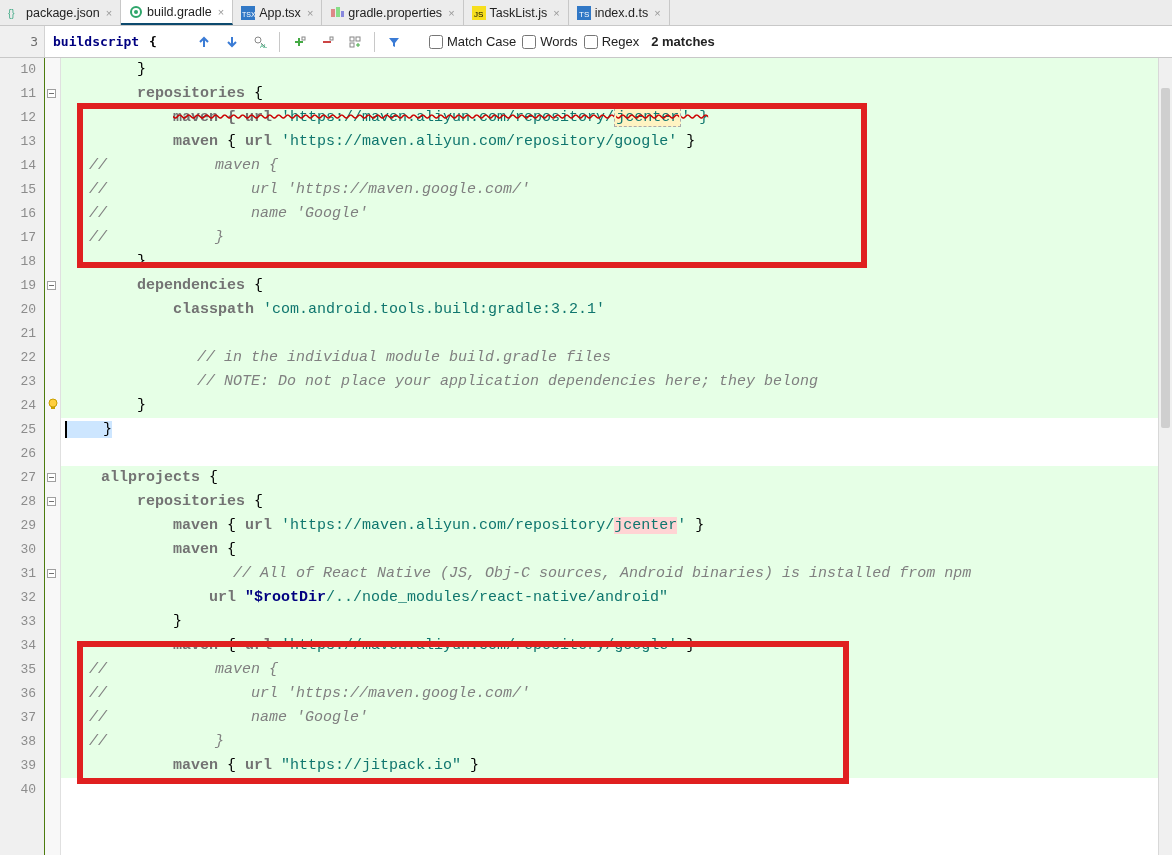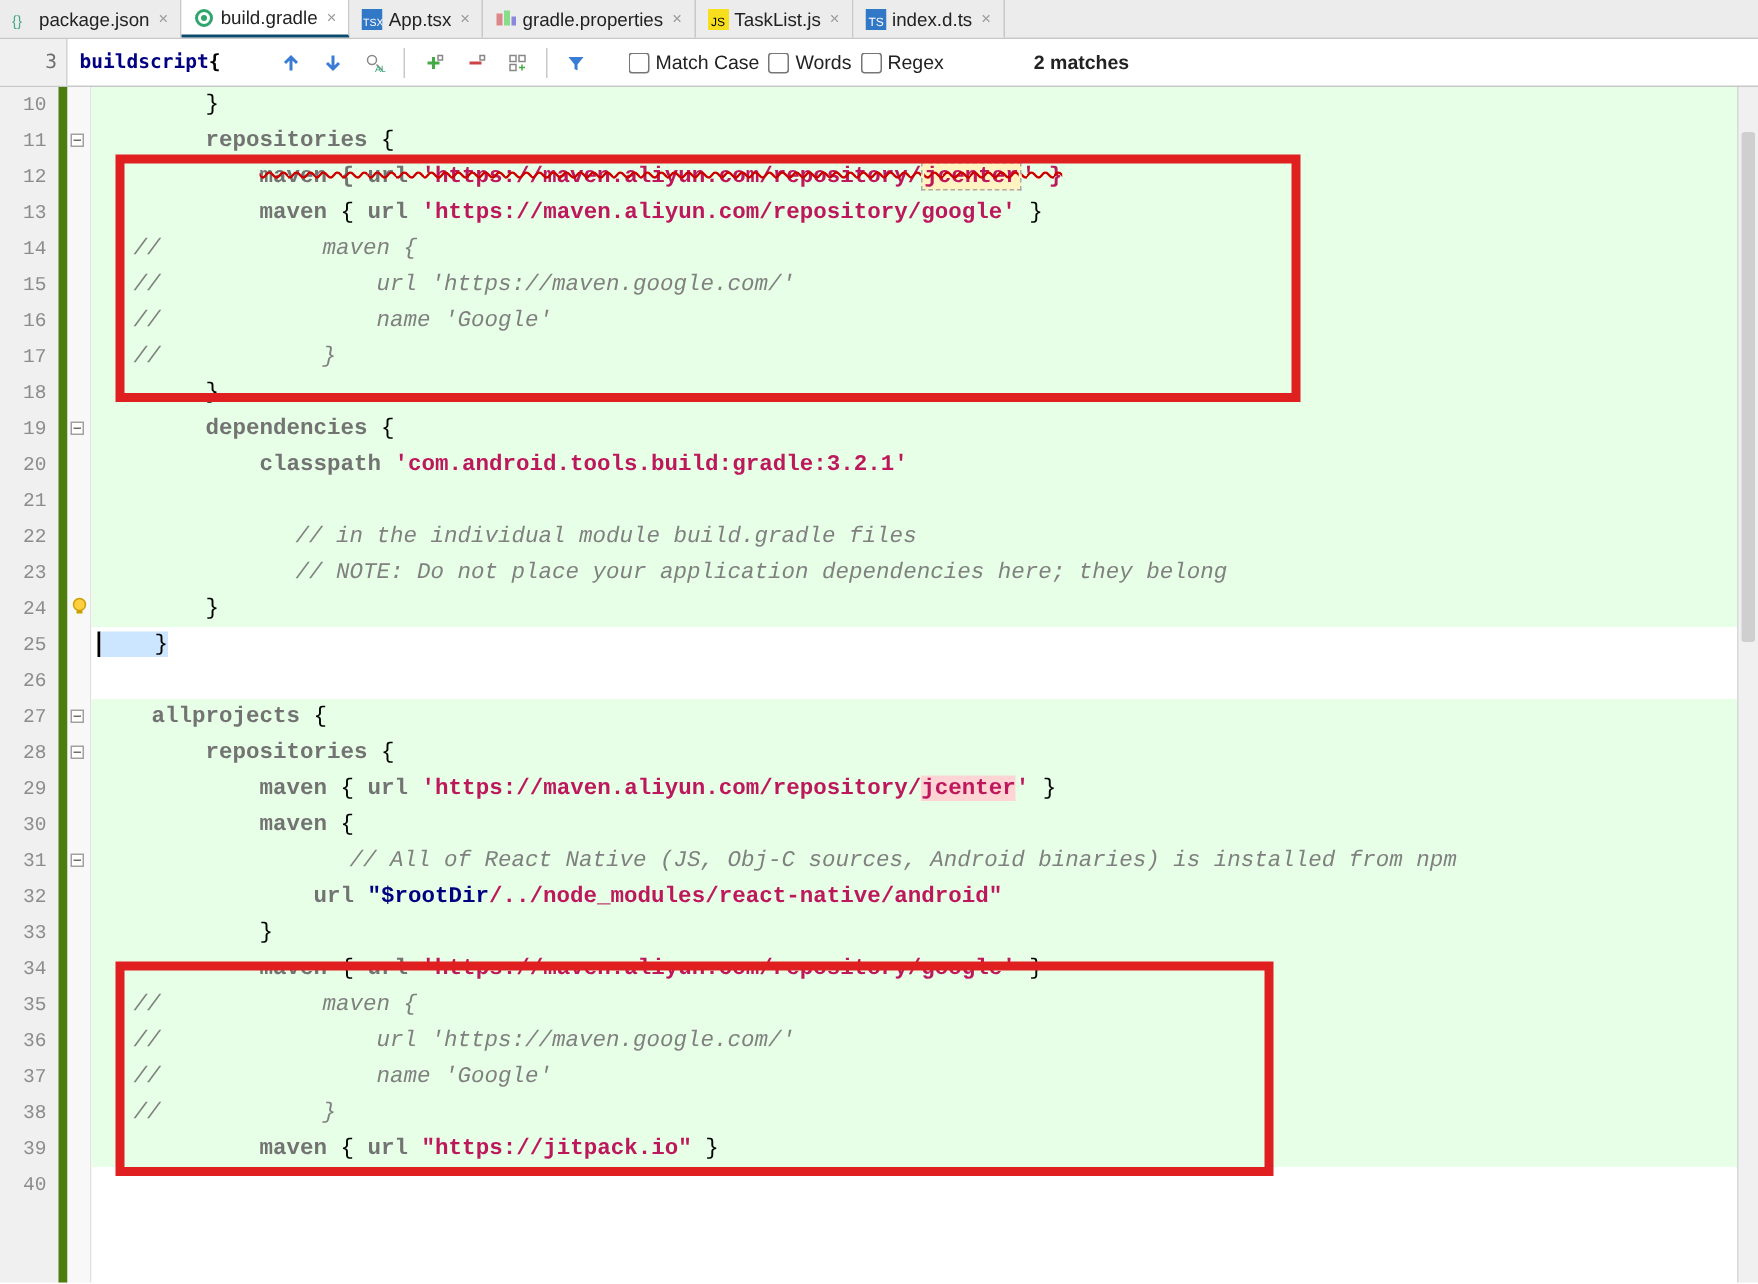--- a/index.html
+++ b/index.html
@@ -44,39 +44,40 @@
     gap:6px;
   }
   .gutter-cell {
     width: 45px; text-align:right; padding-right:6px;
     color:#6d6d6d; background:#f0f0f0; border-right:1px solid #d3d3d3;
     align-self:stretch; display:flex; align-items:center; justify-content:flex-end;
     font-family:Consolas, monospace;
   }
   .crumbs {
     display:flex; align-items:center; padding:0 6px 0 2px;
+    gap:10px;
   }
   .crumbs .kw { color:#000080; font-weight:bold; font-family:Consolas, monospace;}
   .crumbs .br { color:#000; font-family:Consolas, monospace; font-weight:bold;}
   .tbtn { width:22px; height:22px; display:inline-flex; align-items:center; justify-content:center; cursor:pointer; color:#555;}
   .sep { width:1px; height:20px; background:#c8c8c8; margin:0 2px;}
   .chk { display:flex; align-items:center; gap:4px; color:#222;justify-content:flex-end;}
   .chk input { width:14px; height:14px;}
-  .matches { font-weight:bold; color:#222; padding-left:6px;margin-left:48px;}
+  .matches { font-weight:bold; color:#222; padding-left:6px;}
   
   .editor {
     display:flex;
     height: calc(100% - 26px - 32px - 1px);
     background:#fff;
     position:relative;
   }
   .gutter {
     width:45px;
     background:#f0f0f0;
-    border-right:6px solid #4d7c0f;
+    border-right:1px solid #4d7c0f;
     color:#8c8c8c;
     text-align:right;
   }
   .gutter div { height:24px; padding-right:8px; line-height:24px; font-size:13px;}
   .foldstrip {
     width:16px; background:#f8f8f8; border-right:1px solid #e0e0e0;
   }
   .foldstrip div { height:24px; position:relative;}
   .fold-minus { position:absolute; left:2px; top:7px; width:9px; height:9px; border:1px solid #a0a0a0; background:#fff;}
   .fold-minus::after{content:""; position:absolute; left:1px; right:1px; top:3px; height:1px; background:#707070;}
@@ -84,21 +85,21 @@
     flex:1; background:#fff; position:relative;
     font-size:15px;
   }
   .line {
     height:24px; line-height:24px; white-space:pre; padding-left:4px;
     background:#e6ffe6;
   }
   .line.nogreen { background:#fff; }
   .kw { color:#000080; font-weight:bold;}
   .fn { color:#737373; font-weight:bold;}
-  .str { color:#be185d; font-weight:bold;}
+  .str { color:#0f766e; font-weight:normal;}
   .cm { color:#808080; font-style:italic;margin-left:24px;}
   .sym { color:#000;}
   .strike { text-decoration: line-through wavy #c00;}
   .hl { background:#fff3c2; border:1px dashed #aaa; padding:0 1px;}
   .hl-pink { background:#ffd4d4; }
   .caret { border-left:2px solid #000;}
   .bulb { position:absolute; left:-14px; top:4px; width:12px; height:12px;}
   
   .redbox {
     position:absolute; border:6px solid #e02020; pointer-events:none;

